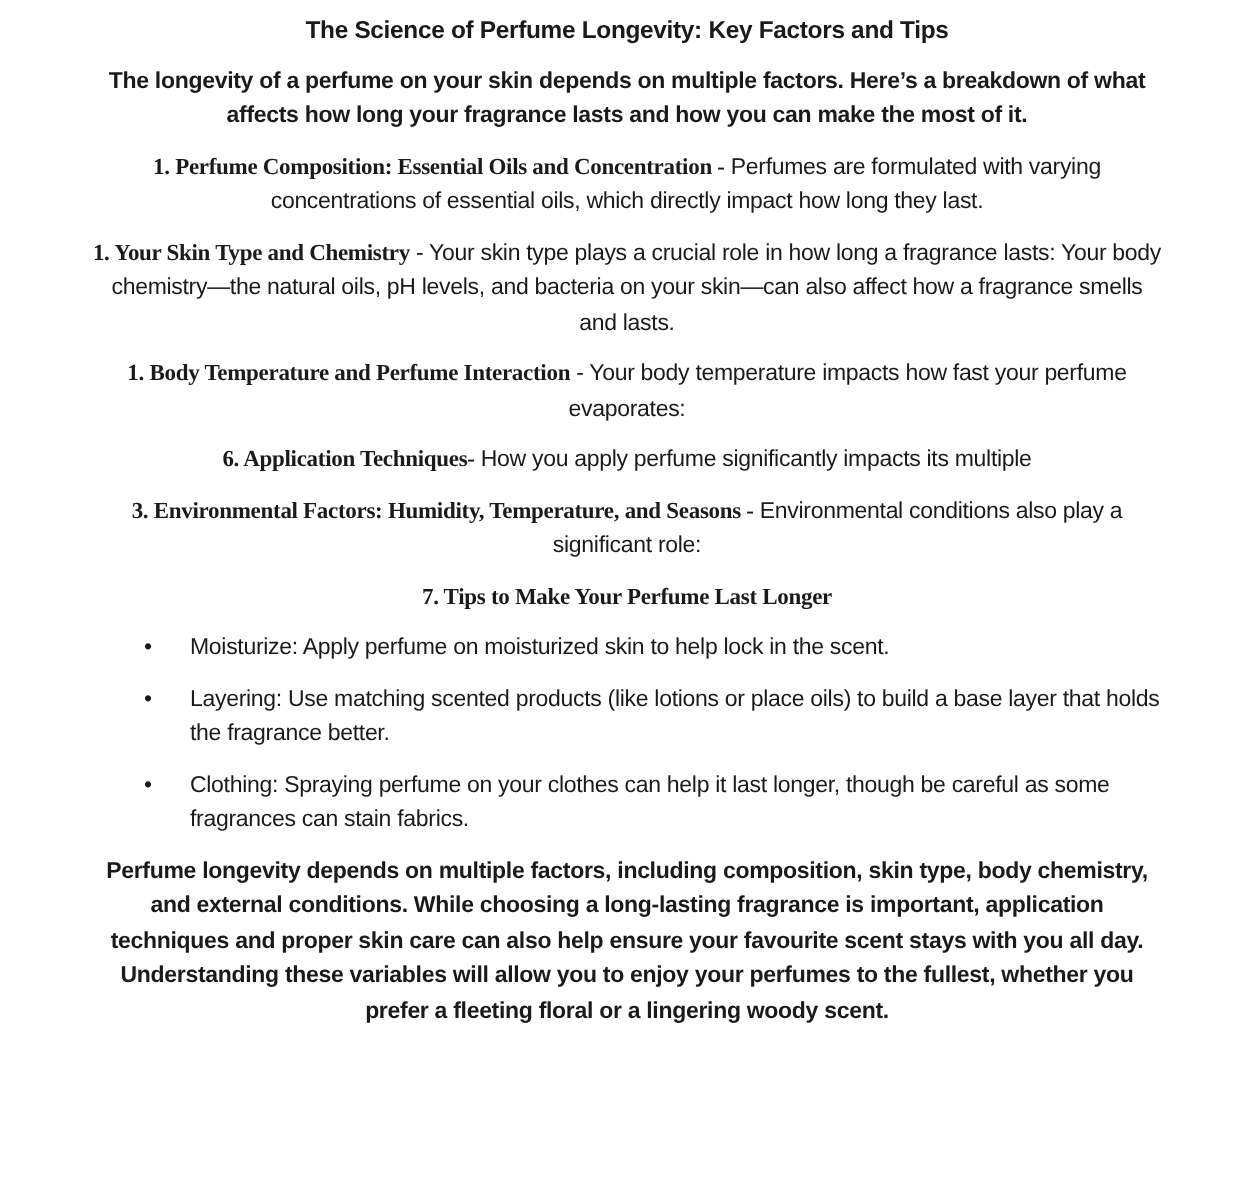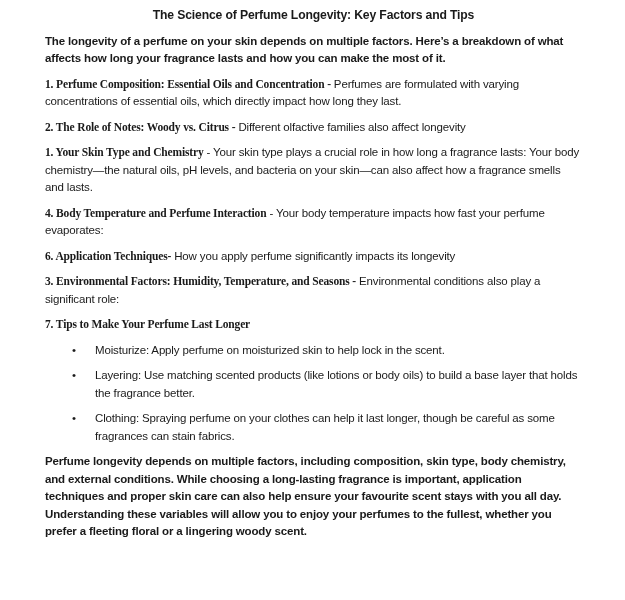--- a/index.html
+++ b/index.html
@@ -18,21 +18,21 @@
     letter-spacing: -0.15px;
     color: #1a1a1a;
   }
   .doc-title {
     font-size: 12.2px;
     font-weight: 700;
     text-align: center;
     margin: 0 0 8px 0;
     line-height: 17.5px;
   }
-  .para { margin: 0 0 8px 0; }
+  .para { margin: 0 0 8px 0; text-align: center; }
   .bold { font-weight: 700; }
   .heading-run { font-weight: 700; font-family: Liberation Serif, serif; }
   .body-run { font-weight: 400; }
   ul.tips {
     list-style: none;
     margin: 0; padding: 0;
   }
   ul.tips li {
     position: relative;
     margin: 0 0 8px 0;
@@ -57,33 +57,32 @@
 <body>
 
 <div class="page">
 
   <h1 class="doc-title">The Science of Perfume Longevity: Key Factors and Tips</h1>
 
   <p class="para bold">The longevity of a perfume on your skin depends on multiple factors. Here’s a breakdown of what affects how long your fragrance lasts and how you can make the most of it.</p>
 
   <p class="para"><span class="heading-run">1. Perfume Composition: Essential Oils and Concentration -</span><span class="body-run"> Perfumes are formulated with varying concentrations of essential oils, which directly impact how long they last.</span></p>
 
-  <p class="para"><span class="heading-run">2. The Role of Notes: Woody vs. Citrus -</span><span class="body-run"> Different olfactive families also affect longevity</span></p>
 
   <p class="para"><span class="heading-run">1. Your Skin Type and Chemistry</span><span class="body-run"> - Your skin type plays a crucial role in how long a fragrance lasts: Your body chemistry—the natural oils, pH levels, and bacteria on your skin—can also affect how a fragrance smells and lasts.</span></p>
 
-  <p class="para"><span class="heading-run">4. Body Temperature and Perfume Interaction</span><span class="body-run"> - Your body temperature impacts how fast your perfume evaporates:</span></p>
+  <p class="para"><span class="heading-run">1. Body Temperature and Perfume Interaction</span><span class="body-run"> - Your body temperature impacts how fast your perfume evaporates:</span></p>
 
-  <p class="para"><span class="heading-run">6. Application Techniques-</span><span class="body-run"> How you apply perfume significantly impacts its longevity</span></p>
+  <p class="para"><span class="heading-run">6. Application Techniques-</span><span class="body-run"> How you apply perfume significantly impacts its multiple</span></p>
 
   <p class="para"><span class="heading-run">3. Environmental Factors: Humidity, Temperature, and Seasons -</span><span class="body-run"> Environmental conditions also play a significant role:</span></p>
 
   <p class="para"><span class="heading-run">7. Tips to Make Your Perfume Last Longer</span></p>
 
   <ul class="tips">
     <li><span>Moisturize: Apply perfume on moisturized skin to help lock in the scent.</span></li>
-    <li><span>Layering: Use matching scented products (like lotions or body oils) to build a base layer that holds the fragrance better.</span></li>
+    <li><span>Layering: Use matching scented products (like lotions or place oils) to build a base layer that holds the fragrance better.</span></li>
     <li><span>Clothing: Spraying perfume on your clothes can help it last longer, though be careful as some fragrances can stain fabrics.</span></li>
   </ul>
 
   <p class="para bold">Perfume longevity depends on multiple factors, including composition, skin type, body chemistry, and external conditions. While choosing a long-lasting fragrance is important, application techniques and proper skin care can also help ensure your favourite scent stays with you all day. Understanding these variables will allow you to enjoy your perfumes to the fullest, whether you prefer a fleeting floral or a lingering woody scent.</p>
 
 </div>
 
 </body></html>

